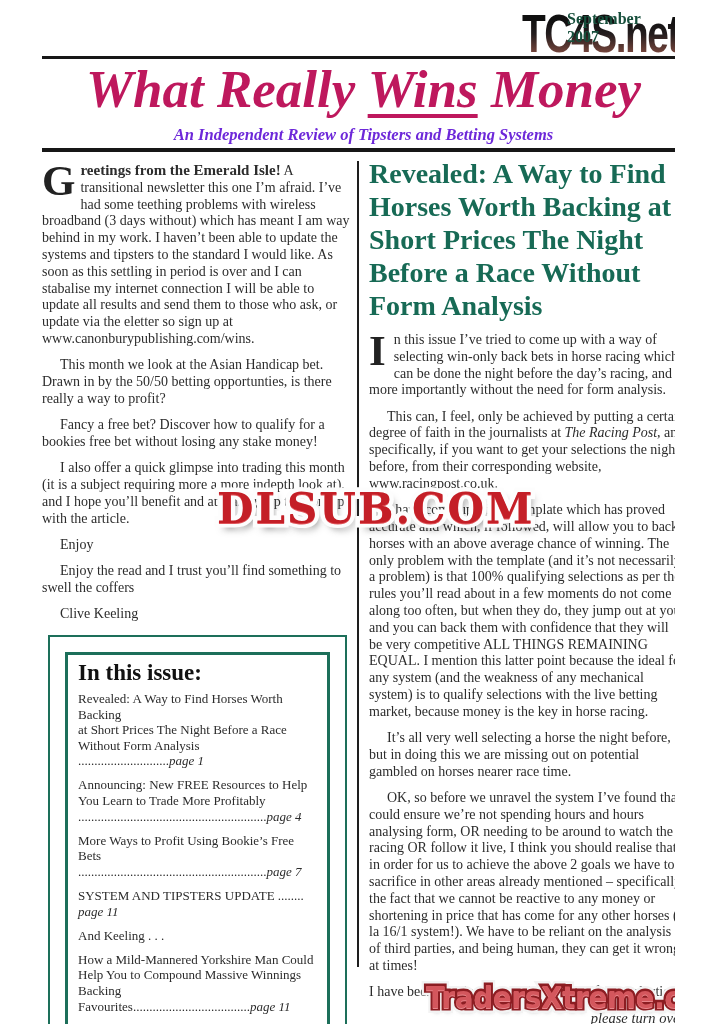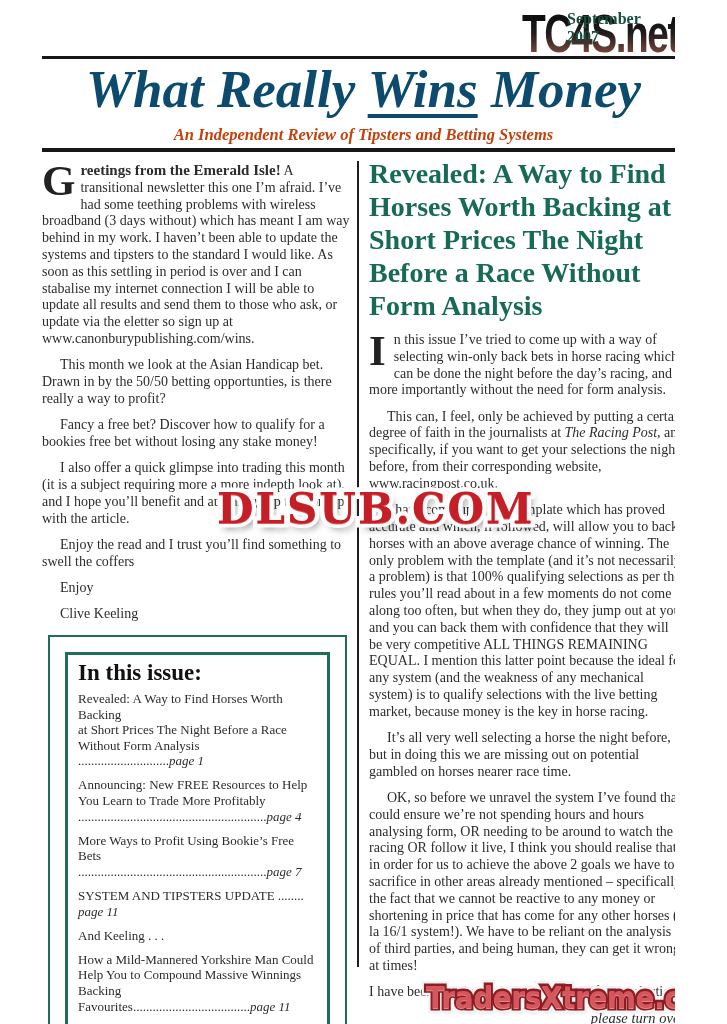--- a/index.html
+++ b/index.html
@@ -11,24 +11,24 @@
         font-family:"Liberation Sans",sans-serif;font-weight:900;font-size:54px;
         letter-spacing:-2px;transform:scaleX(.72);transform-origin:100% 0;white-space:nowrap;
         background:linear-gradient(180deg,#101010 28%,#241d1e 52%,#6b4038 78%,#96564c 95%);
         -webkit-background-clip:text;background-clip:text;-webkit-text-fill-color:transparent;}
   .issue-date{position:absolute;top:10px;left:567px;z-index:5;
         font-size:16px;font-weight:700;color:#174f3c;}
   .rule{position:absolute;left:42px;width:643px;background:#171717;}
   .rule-top{top:56px;height:3px;}
   .rule-mid{top:148px;height:4px;}
   .masthead{position:absolute;top:57px;left:42px;width:643px;margin:0;text-align:center;
-        font-size:53px;line-height:64px;font-style:italic;font-weight:700;color:#0c4a6e;}
+        font-size:53px;line-height:64px;font-style:italic;font-weight:700;color:#be185d;}
   .u{text-decoration:underline;text-decoration-thickness:4px;text-underline-offset:7px;}
   .subtitle{position:absolute;top:125px;left:42px;width:643px;text-align:center;
-        font-size:16.5px;font-weight:700;font-style:italic;color:#c2410c;}
+        font-size:16.5px;font-weight:700;font-style:italic;color:#6d28d9;}
 
   
   .vdivider{position:absolute;left:357px;top:161px;width:2px;height:806px;background:#1e1e1e;}
   .col{position:absolute;font-size:14px;line-height:16.8px;text-align:left;}
   .col-left{left:42px;top:162px;width:310px;}
   .col-right{left:369px;top:157px;width:316px;}
   .col p{margin:0 0 9.5px 0;}
   .ind{text-indent:18px;}
   .dropcap{float:left;font-size:43px;line-height:33px;font-weight:700;margin:2px 5px 0 0;color:#222;}
   .dropcap-i{margin-right:8px;}
@@ -80,22 +80,22 @@
   <div class="subtitle">An Independent Review of Tipsters and Betting Systems</div>
   <div class="rule rule-mid"></div>
 
   <div class="vdivider"></div>
 
   <div class="col col-left">
     <p><span class="dropcap">G</span><b class="lead">reetings from the Emerald Isle!</b><span> A transitional newsletter this one I’m afraid. I’ve had some teething problems with wireless broadband (3 days without) which has meant I am way behind in my work. I haven’t been able to update the systems and tipsters to the standard I would like. As soon as this settling in period is over and I can stabalise my internet connection I will be able to update all results and send them to those who ask, or update via the eletter so sign up at www.canonburypublishing.com/wins.</span></p>
     <p class="ind">This month we look at the Asian Handicap bet. Drawn in by the 50/50 betting opportunties, is there really a way to profit?</p>
     <p class="ind">Fancy a free bet? Discover how to qualify for a bookies free bet without losing any stake money!</p>
     <p class="ind">I also offer a quick glimpse into trading this month (it is a subject requiring more a more indepth look at), and I hope you’ll benefit and at least grasp the concept with the article.</p>
+    <p class="ind">Enjoy</p>
     <p class="ind">Enjoy the read and I trust you’ll find something to swell the coffers</p>
-    <p class="ind">Enjoy</p>
     <p class="ind">Clive Keeling</p>
 
     <div class="toc-box">
       <div class="toc-inner">
         <div class="toc-heading">In this issue:</div>
         <div class="toc-item"><span class="toc-text">Revealed: A Way to Find Horses Worth Backing
 at Short Prices The Night Before a Race
 Without Form Analysis  ............................</span><span class="toc-page">page 1</span></div>
         <div class="toc-item"><span class="toc-text">Announcing: New FREE Resources to Help
 You Learn to Trade More Profitably

